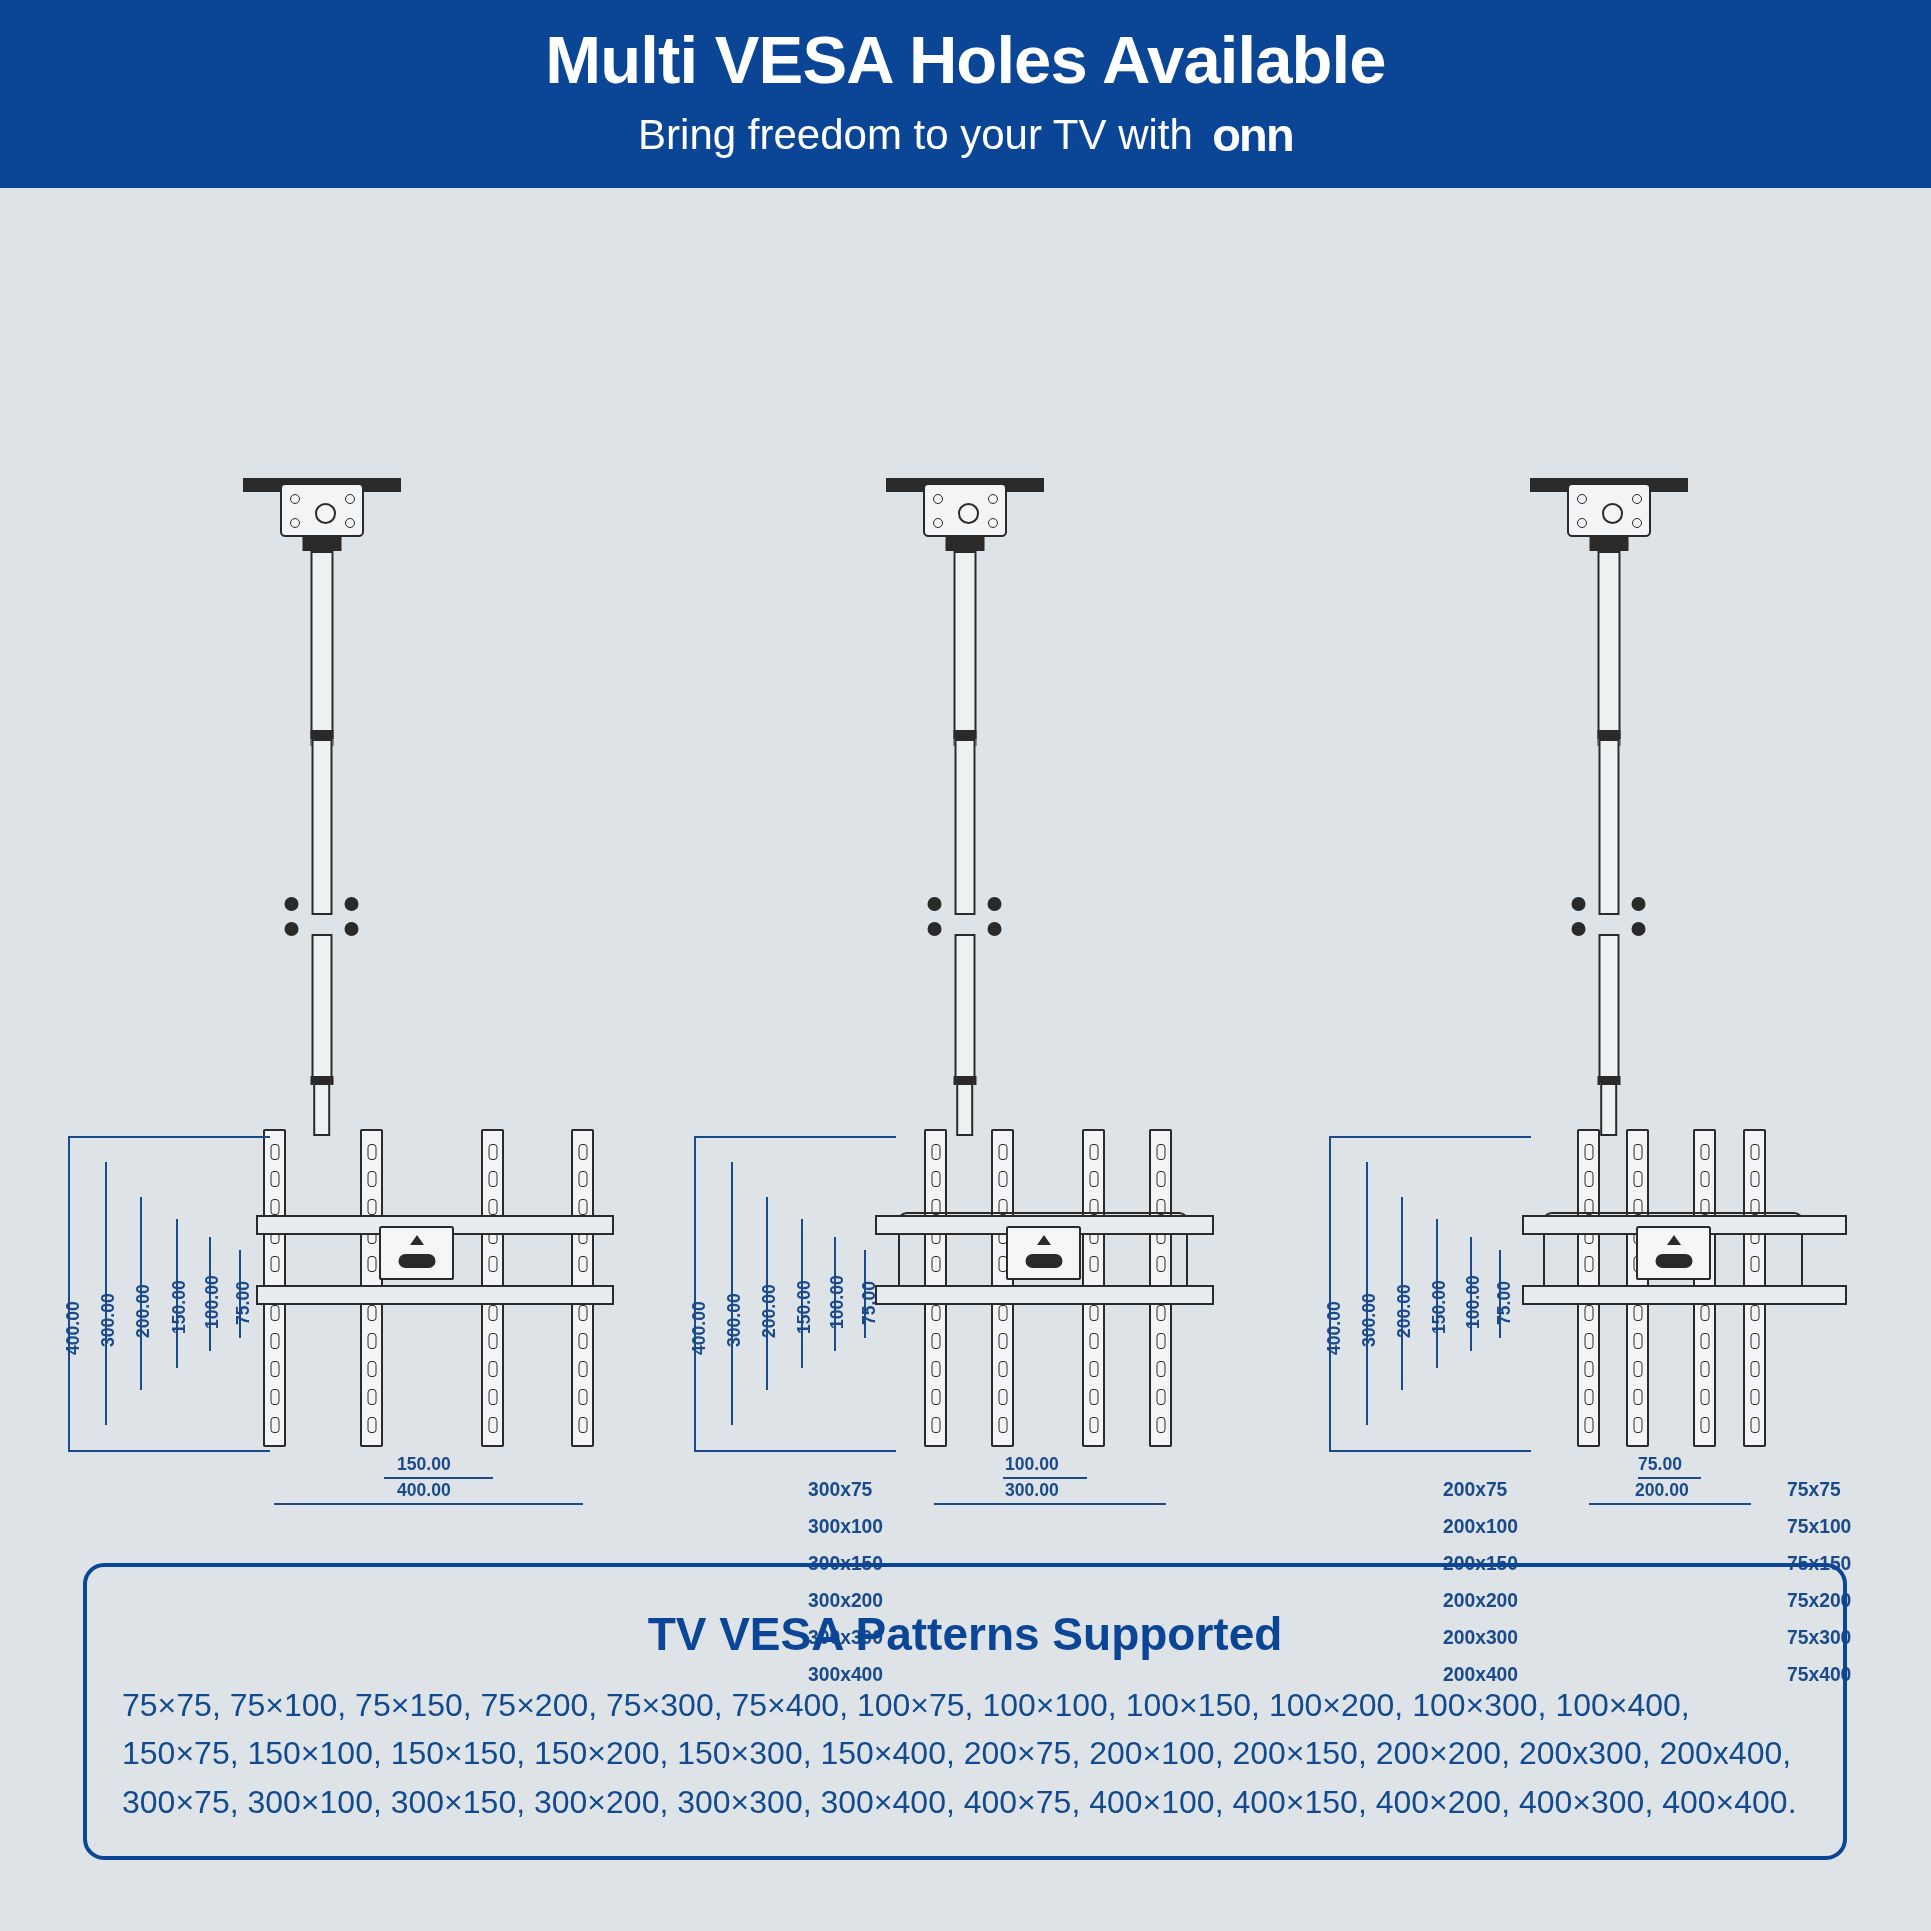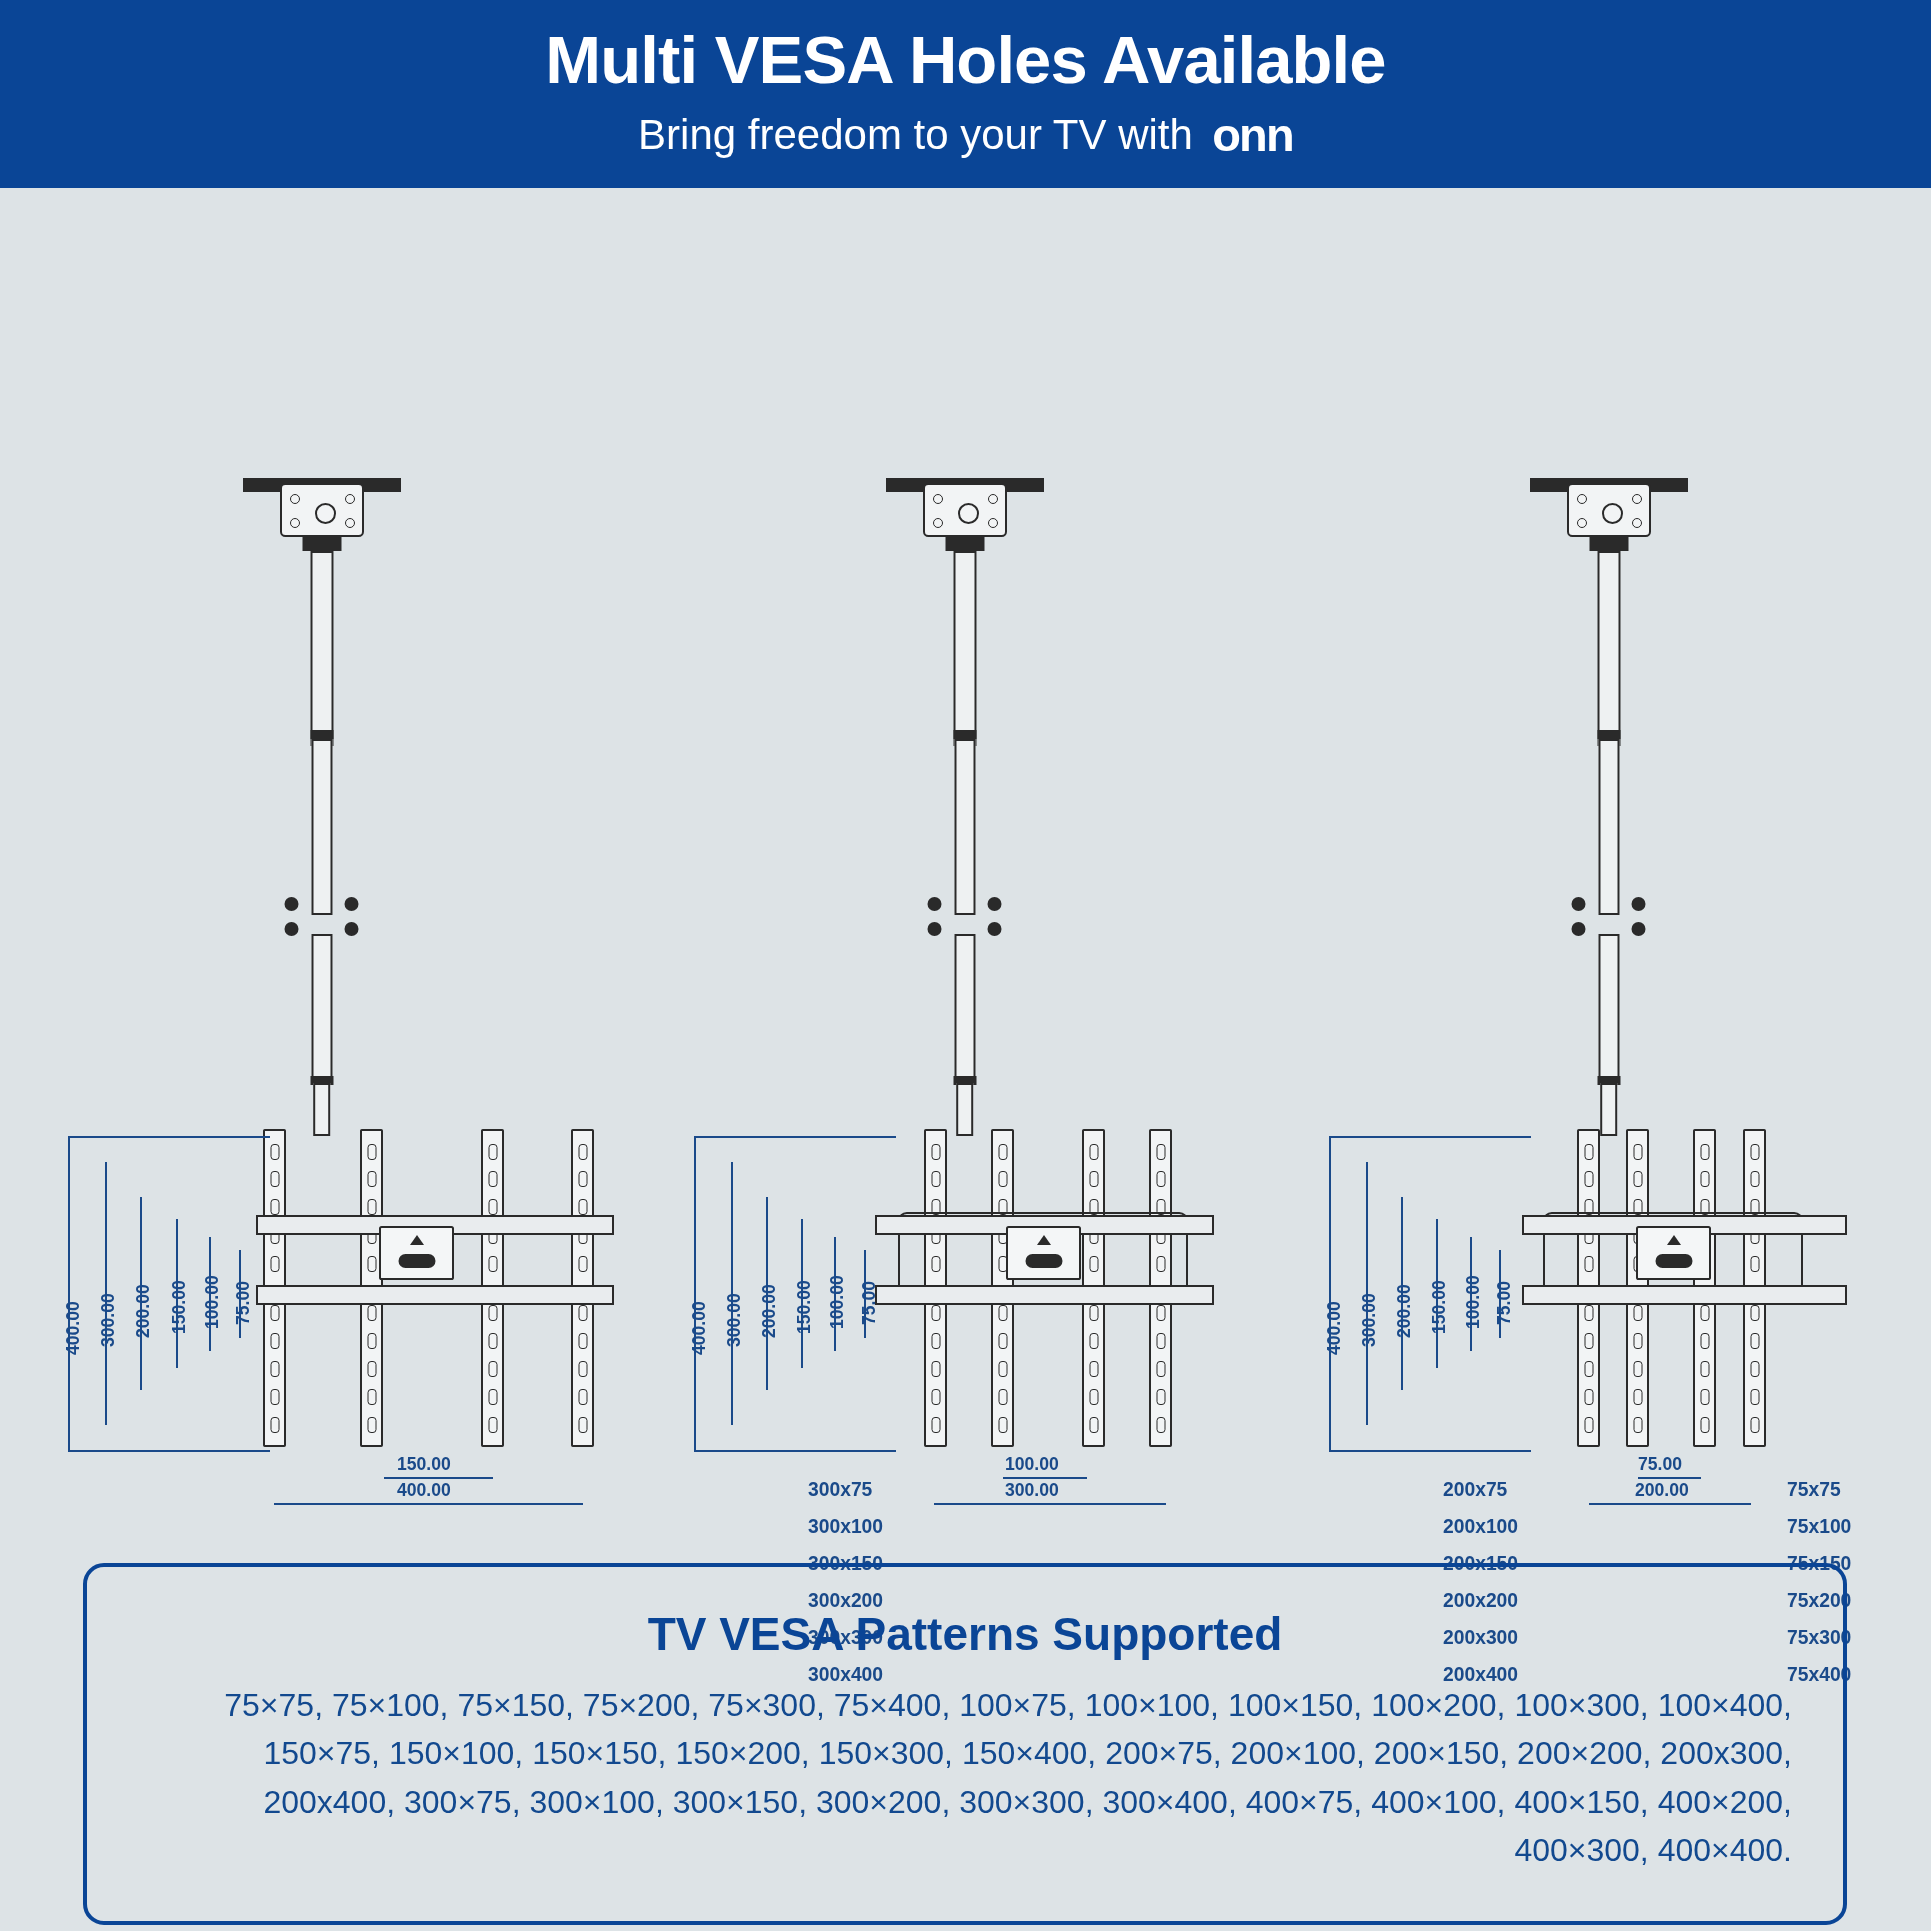--- a/index.html
+++ b/index.html
@@ -214,25 +214,25 @@
     padding:35px 35px 30px 35px;
   }
   .footer h2{
     margin:5.3px 0 19.3px 0;
     text-align:center;
     font-size:46px;
     font-weight:bold;
     color:#0a4596;
   }
   .footer p{
-    margin:16px;
+    margin:0;
     font-size:32px;
     line-height:1.52;
     color:#12498f;
-    text-align:right;
+    text-align:left;
   }
 </style>
 </head>
 <body>
 
 <div class="header">
   <h1>Multi VESA Holes Available</h1>
   <div class="sub">
     <span>Bring freedom to your TV with</span>
     <span class="brand">onn</span>

